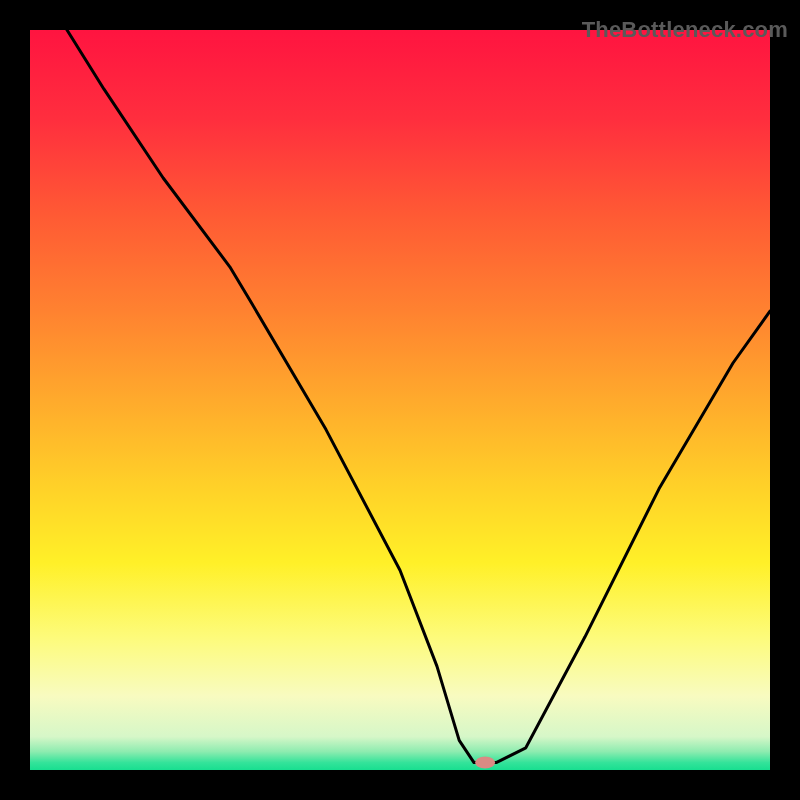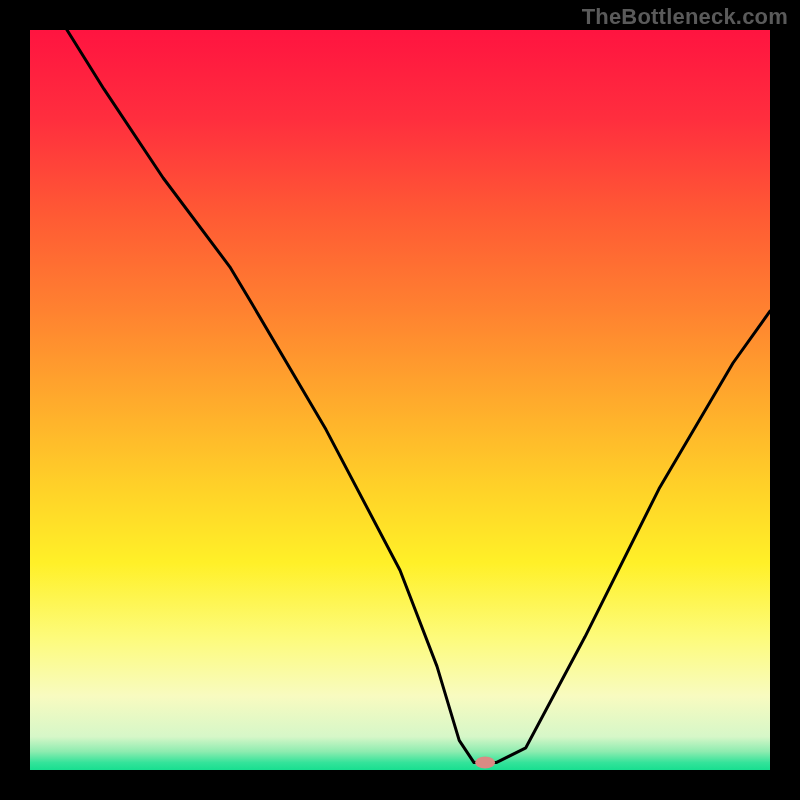--- a/index.html
+++ b/index.html
@@ -12,21 +12,21 @@
     font-family: Arial, Helvetica, sans-serif;
   }
   .frame {
     position: relative;
     width: 800px;
     height: 800px;
     background: #000;
   }
   .watermark {
     position: absolute;
-    top: 4px;
+    top: 17px;
     right: 12px;
     color: #5a5a5a;
     font-size: 22px;
     font-weight: 600;
     letter-spacing: 0.2px;
     z-index: 10;
     user-select: none;
   }
   .plot-area {
     position: absolute;

